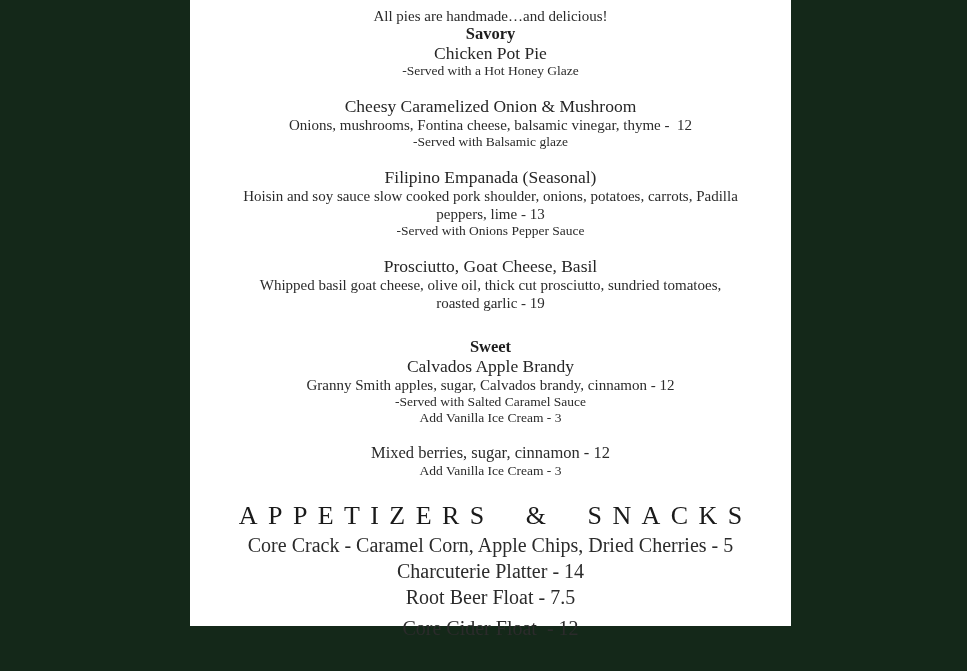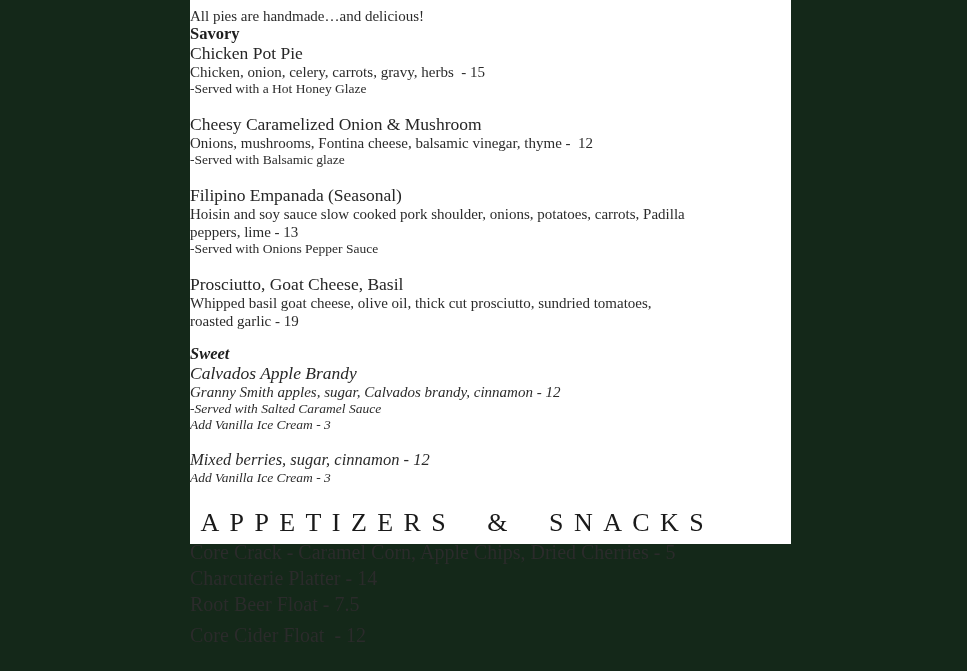--- a/index.html
+++ b/index.html
@@ -2,33 +2,33 @@
 <html><head>
 <meta charset="utf-8">
 <style>
   html, body { margin:0; padding:0; }
   body {
     width:967px; height:671px; overflow:hidden; position:relative;
     background:#142819;
     font-family:"Liberation Serif", "DejaVu Serif", serif;
   }
   .page {
-    position:absolute; left:190px; top:0; width:601px; height:544px;
-    background:#ffffff; color:#2b2b2b; 
+    position:absolute; left:190px; top:0; width:601px; height:626px;
+    background:#ffffff; color:#2b2b2b; text-align:center;
   }
   .crop-title-clip {
     position:absolute; top:0; left:0; width:100%; height:6px; overflow:hidden;
   }
   .crop-title {
     margin-top:-27px; font-size:27px; line-height:34px; font-weight:700;
     letter-spacing:0.52em; color:#8a8a8a;
   }
   .tagline { padding-top:7px; font-size:15px; line-height:18px; }
   .section-heading { font-size:16.5px; font-weight:700; line-height:18px; color:#1d1d1d; }
-  .section + .section { margin-top:15px;font-style:italic; }
+  .section + .section { margin-top:26px; }
   .item { margin-top:17px; }
   .section-heading + .item { margin-top:0; }
   .item-name { font-size:17.5px; line-height:20px; color:#262626; }
   .desc { font-size:15px; line-height:18px; }
   .desc-lg { font-size:16.5px; line-height:20px; }
   .note { font-size:13.5px; line-height:16px; }
   .big-heading {
     margin-top:22px; font-size:26px; line-height:30px; font-weight:400;
     letter-spacing:0.40em; word-spacing:0.55em; color:#1a1a1a; padding-left:0.40em;
   }
@@ -45,21 +45,20 @@
     <div class="crop-title">PIES</div>
   </div>
 
   <div class="tagline">All pies are handmade…and delicious!</div>
 
   <div class="section">
     <div class="section-heading">Savory</div>
 
     <div class="item">
       <div class="item-name">Chicken Pot Pie</div>
-      <div class="desc">Chicken, onion, celery, carrots, gravy, herbs&nbsp; - 15</div>
       <div class="note">-Served with a Hot Honey Glaze</div>
     </div>
 
     <div class="item">
       <div class="item-name">Cheesy Caramelized Onion &amp; Mushroom</div>
       <div class="desc">Onions, mushrooms, Fontina cheese, balsamic vinegar, thyme -&nbsp; 12</div>
       <div class="note">-Served with Balsamic glaze</div>
     </div>
 
     <div class="item">

